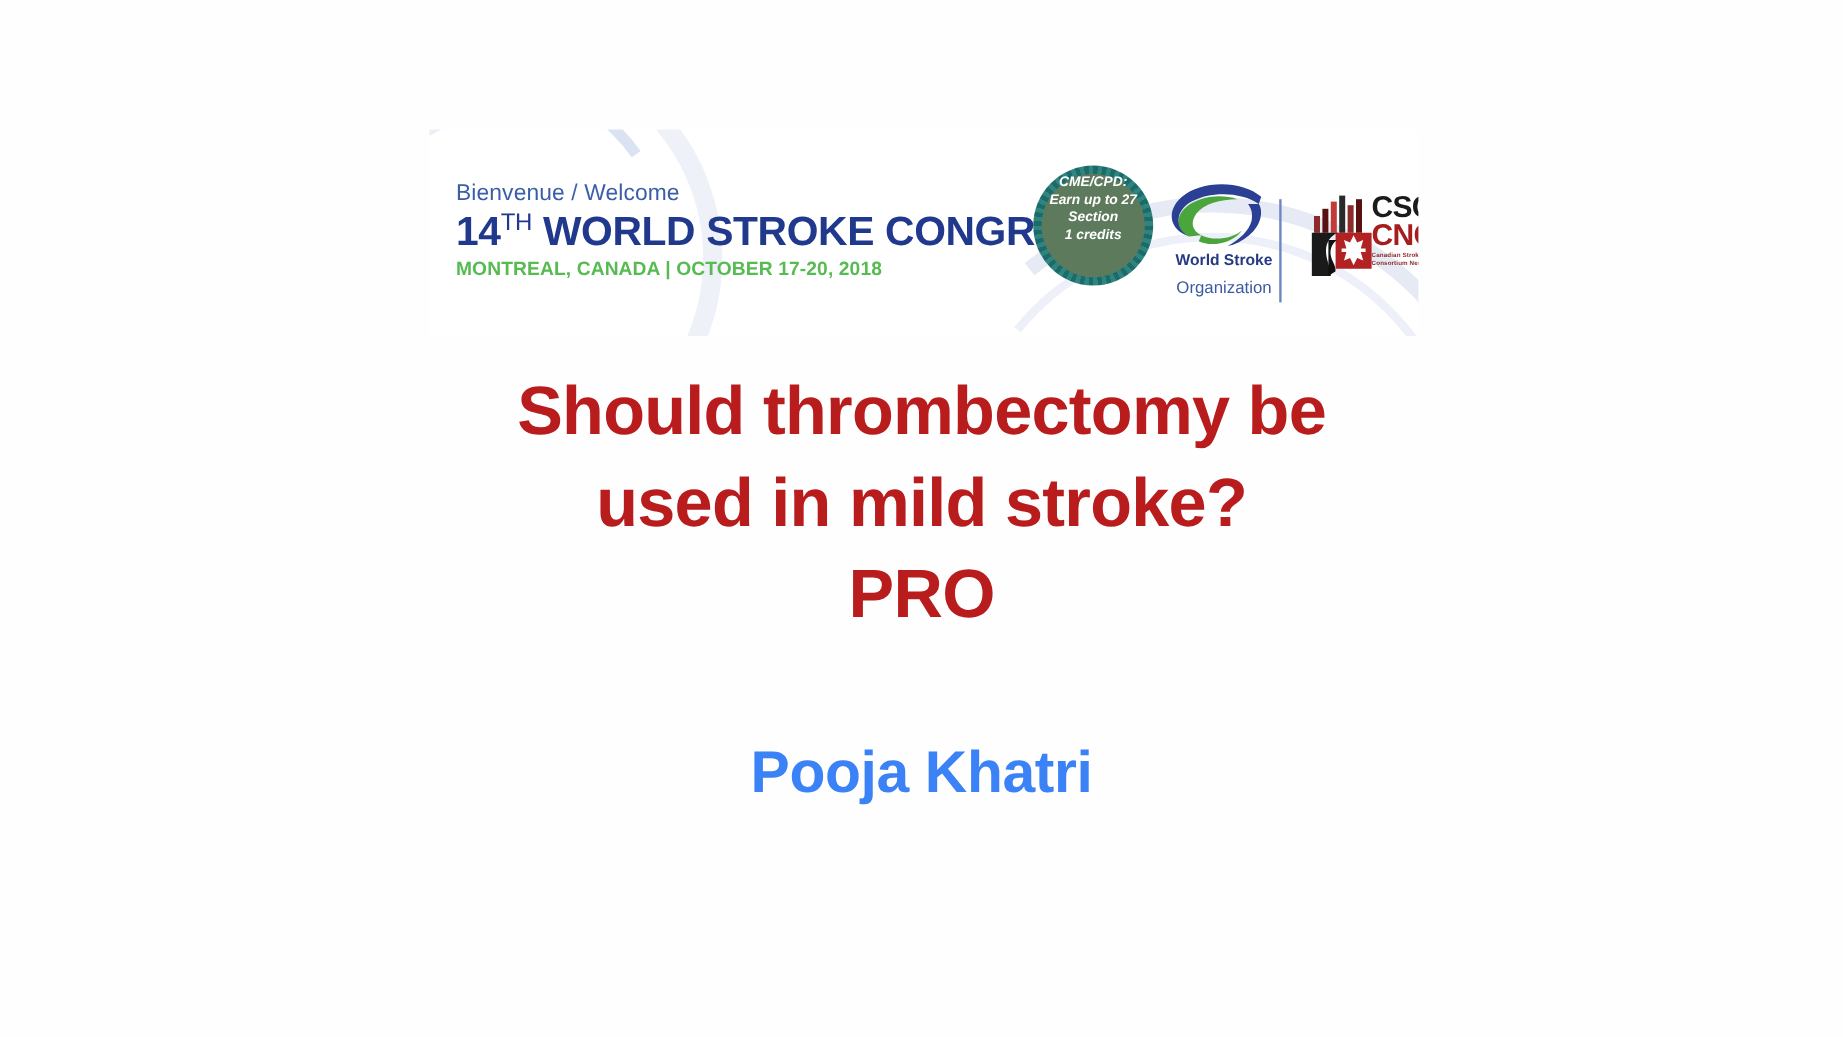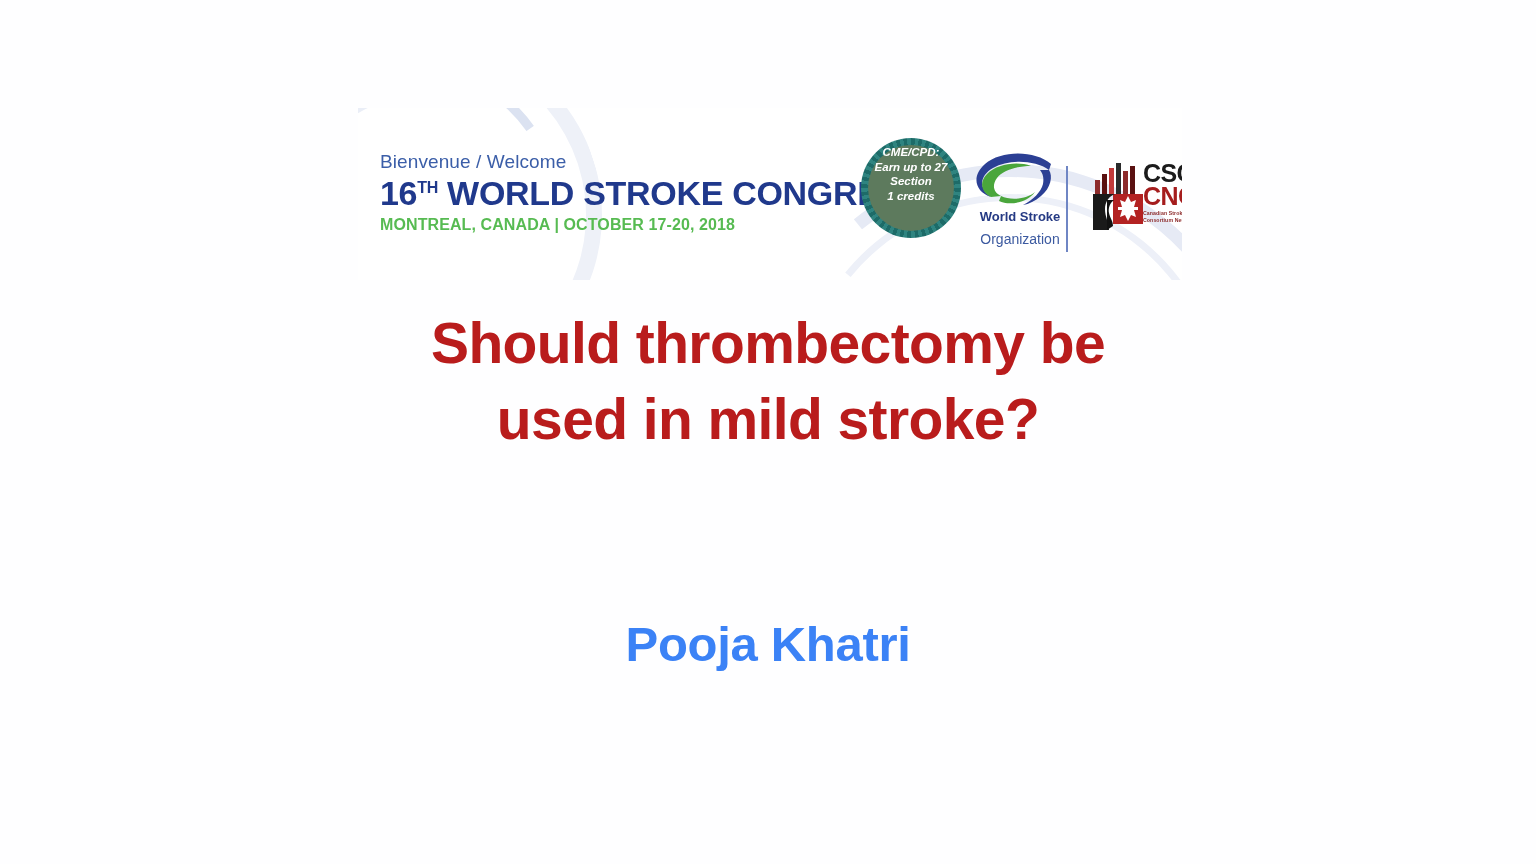--- a/index.html
+++ b/index.html
@@ -97,23 +97,23 @@
   }
   .congress-line {
     font-size: 34px;
     font-weight: 700;
     color: #20398c;
     letter-spacing: -.3px;
     line-height: 1;
     white-space: nowrap;
   }
   .congress-line .sup {
-    font-size: 16px;
+    font-size: 20px;
     vertical-align: super;
-    font-weight: 700;
+    font-weight: 400;
   }
   .city-line {
     margin-top: 7px;
     font-size: 16px;
     font-weight: 600;
     color: #57bb52;
     letter-spacing: .1px;
     line-height: 1;
     white-space: nowrap;
   }
@@ -276,21 +276,21 @@
   <div class="banner">
 
     <div class="swirl swirl-a"></div>
     <div class="swirl swirl-b"></div>
     <div class="swirl swirl-c"></div>
     <div class="swirl swirl-d"></div>
     <div class="swirl swirl-e"></div>
 
     <div class="banner-text">
       <div class="welcome-line">Bienvenue / Welcome</div>
-      <div class="congress-line"><span>16</span><span class="sup">TH</span> <span>WORLD STROKE CONGRESS</span></div>
+      <div class="congress-line"><span>14</span><span class="sup">TH</span> <span>WORLD STROKE CONGRESS</span></div>
       <div class="city-line">MONTREAL, CANADA | OCTOBER 17-20, 2018</div>
     </div>
 
     <div class="cme-badge">
       <div class="badge-scallop"></div>
       <div class="badge-face">
         <div class="badge-text">CME/CPD:
 Earn up to 27
 Section
 1 credits</div>
@@ -331,17 +331,18 @@
           <div>Consortium Neurovasculaire Canadien</div>
         </div>
       </div>
     </div>
 
   </div>
 
   <div class="title">
     <span class="line">Should thrombectomy be</span>
     <span class="line">used in mild stroke?</span>
+    <span class="line">PRO</span>
   </div>
 
   <div class="presenter">Pooja Khatri</div>
 
 </div>
 
 </body></html>

